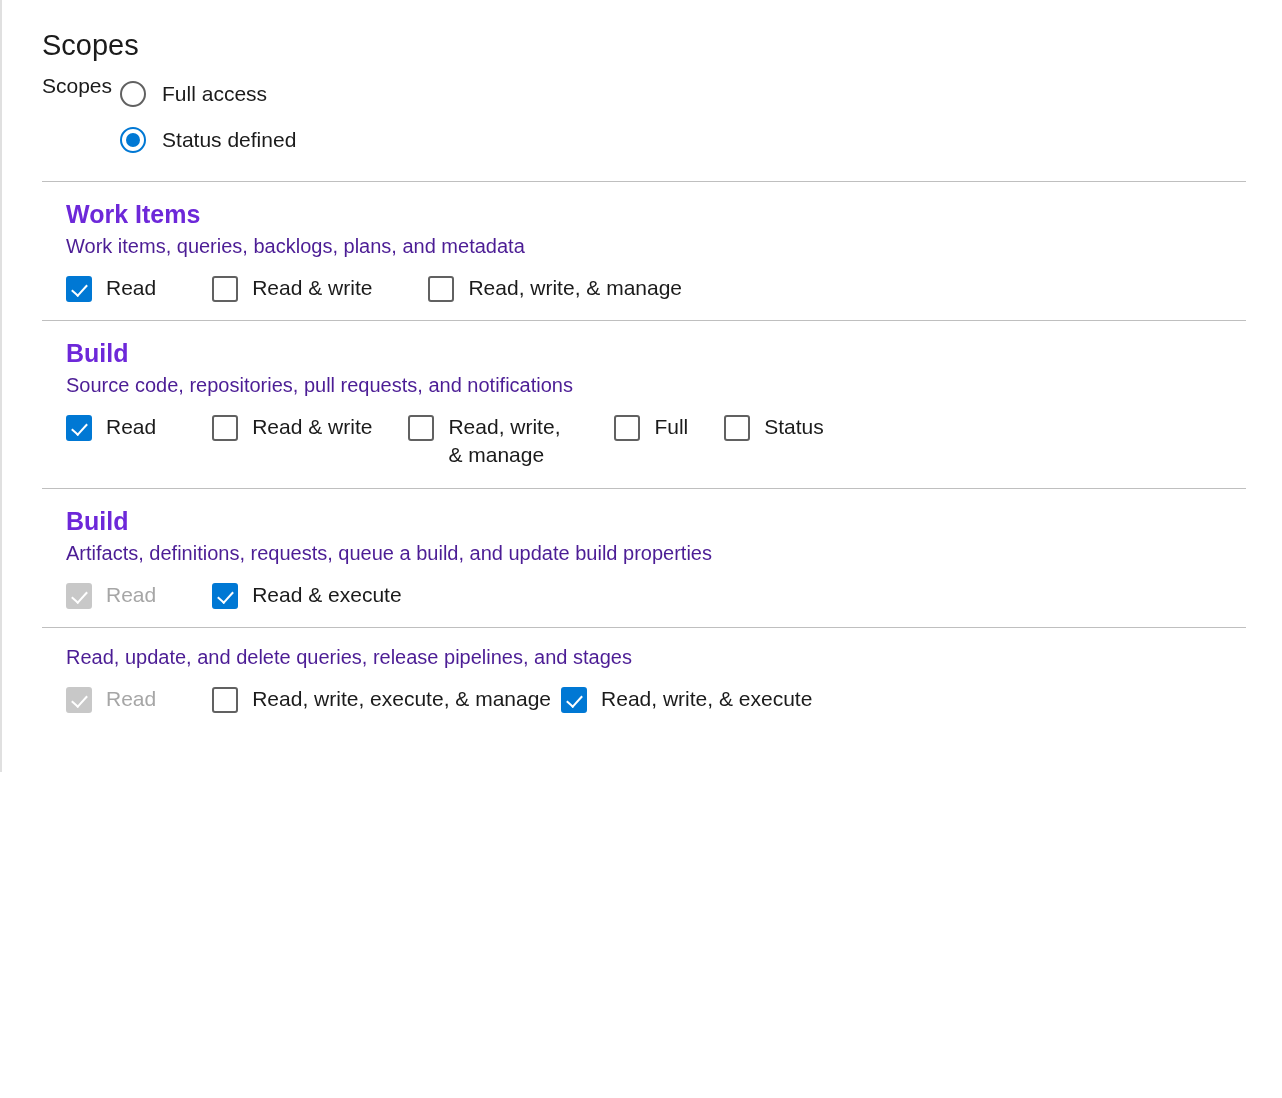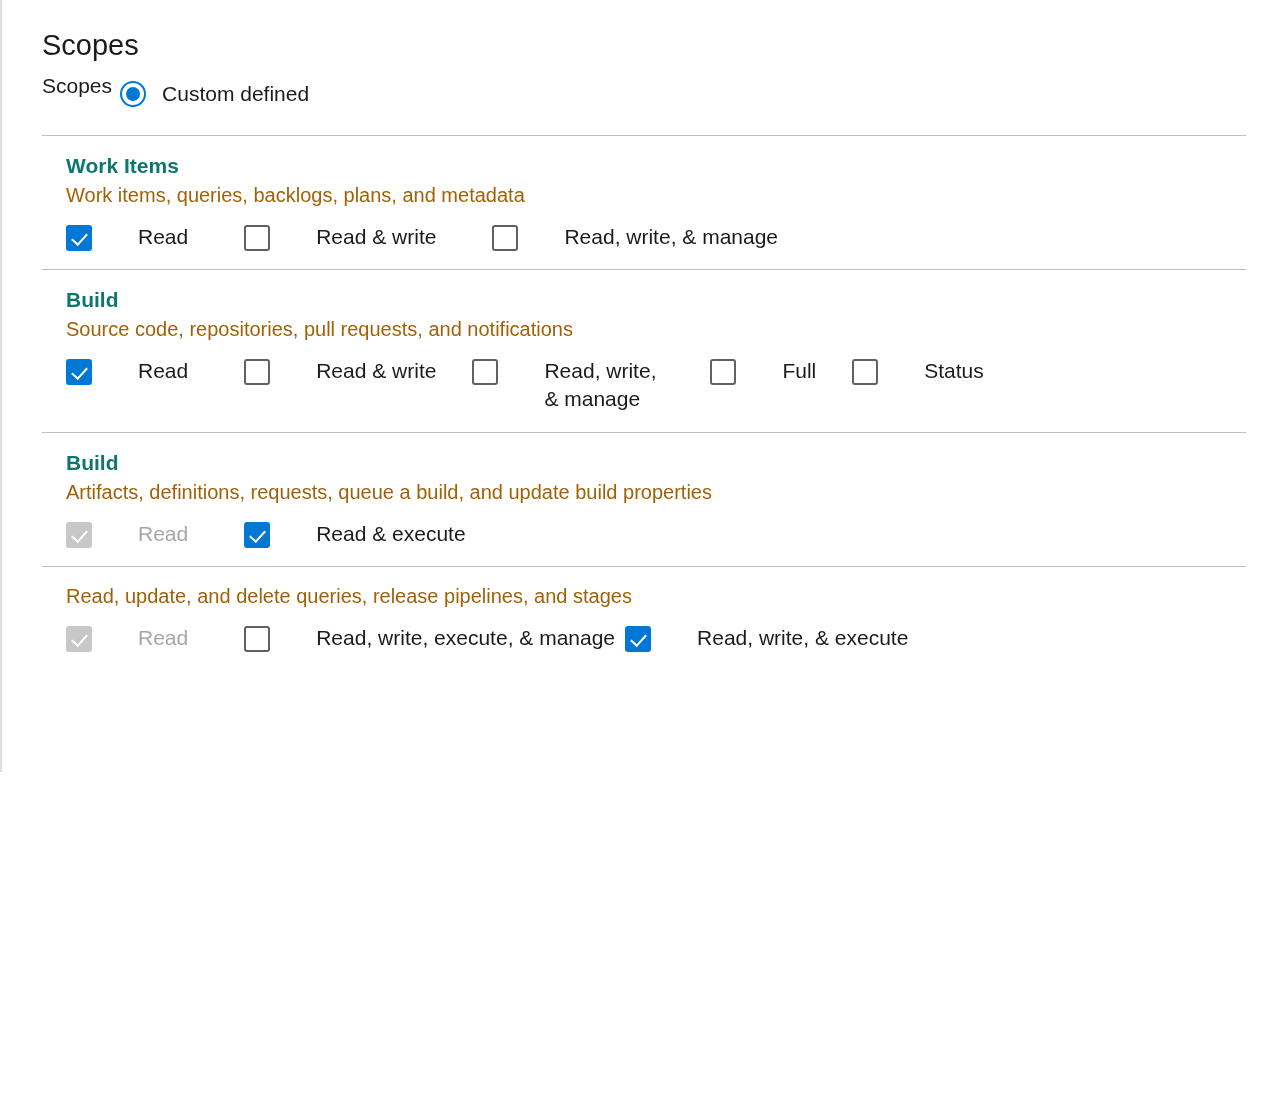--- a/index.html
+++ b/index.html
@@ -96,39 +96,38 @@
   .divider {
     height: 1px;
     background: #bfbfbf;
     margin: 0 36px 0 40px;
   }
 
   .section {
     padding: 18px 0 18px 64px;
   }
   .section-title {
-    font-size: 21px;
+    font-size: 25px;
     font-weight: bold;
-    color: #0f766e;
+    color: #6d28d9;
     margin: 0 0 6px 0;
   }
   .section-desc {
     font-size: 20px;
-    color: #a16207;
+    color: #4c1d95;
     margin: 0 0 16px 0;
   }
   .options {
     display: flex;
     align-items: flex-start;
   }
   .option {
     display: flex;
     align-items: flex-start;
     margin-right: 10px;
-    gap: 32px;
   }
   .checkbox {
     width: 26px;
     height: 26px;
     border: 2px solid #616161;
     border-radius: 3px;
     box-sizing: border-box;
     background: #ffffff;
     flex: 0 0 auto;
     position: relative;
@@ -185,22 +184,26 @@
 
 <div class="page">
 
   <div class="header">
     <h1 class="title">Scopes</h1>
 
     <div class="radio-block">
       <span class="radio-group-label">Scopes</span>
       <div class="radio-rows">
         <div class="radio-row">
+          <span class="radio"></span>
+          <span class="radio-label">Full access</span>
+        </div>
+        <div class="radio-row">
           <span class="radio checked"></span>
-          <span class="radio-label">Custom defined</span>
+          <span class="radio-label">Status defined</span>
         </div>
       </div>
     </div>
   </div>
 
   <div style="height:18px"></div>
   <div class="divider"></div>
 
   <div class="section">
     <div class="section-title">Work Items</div>

